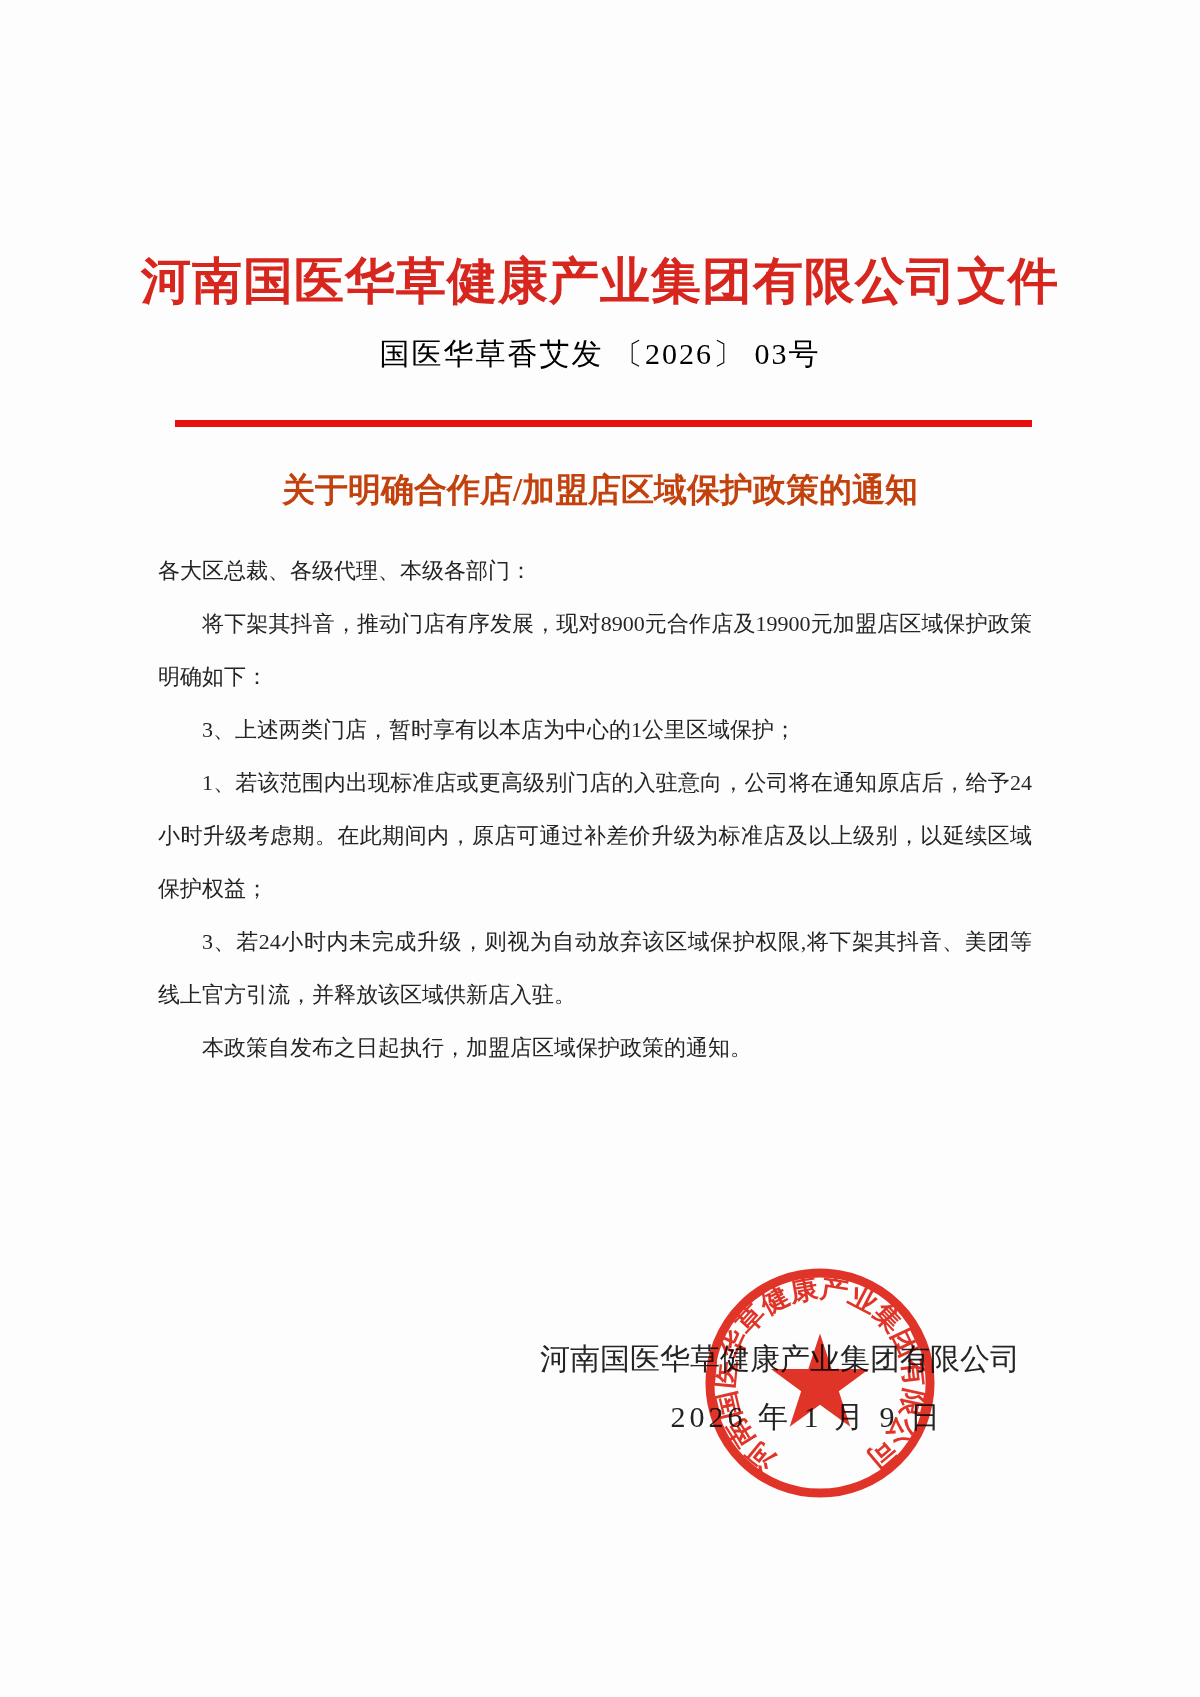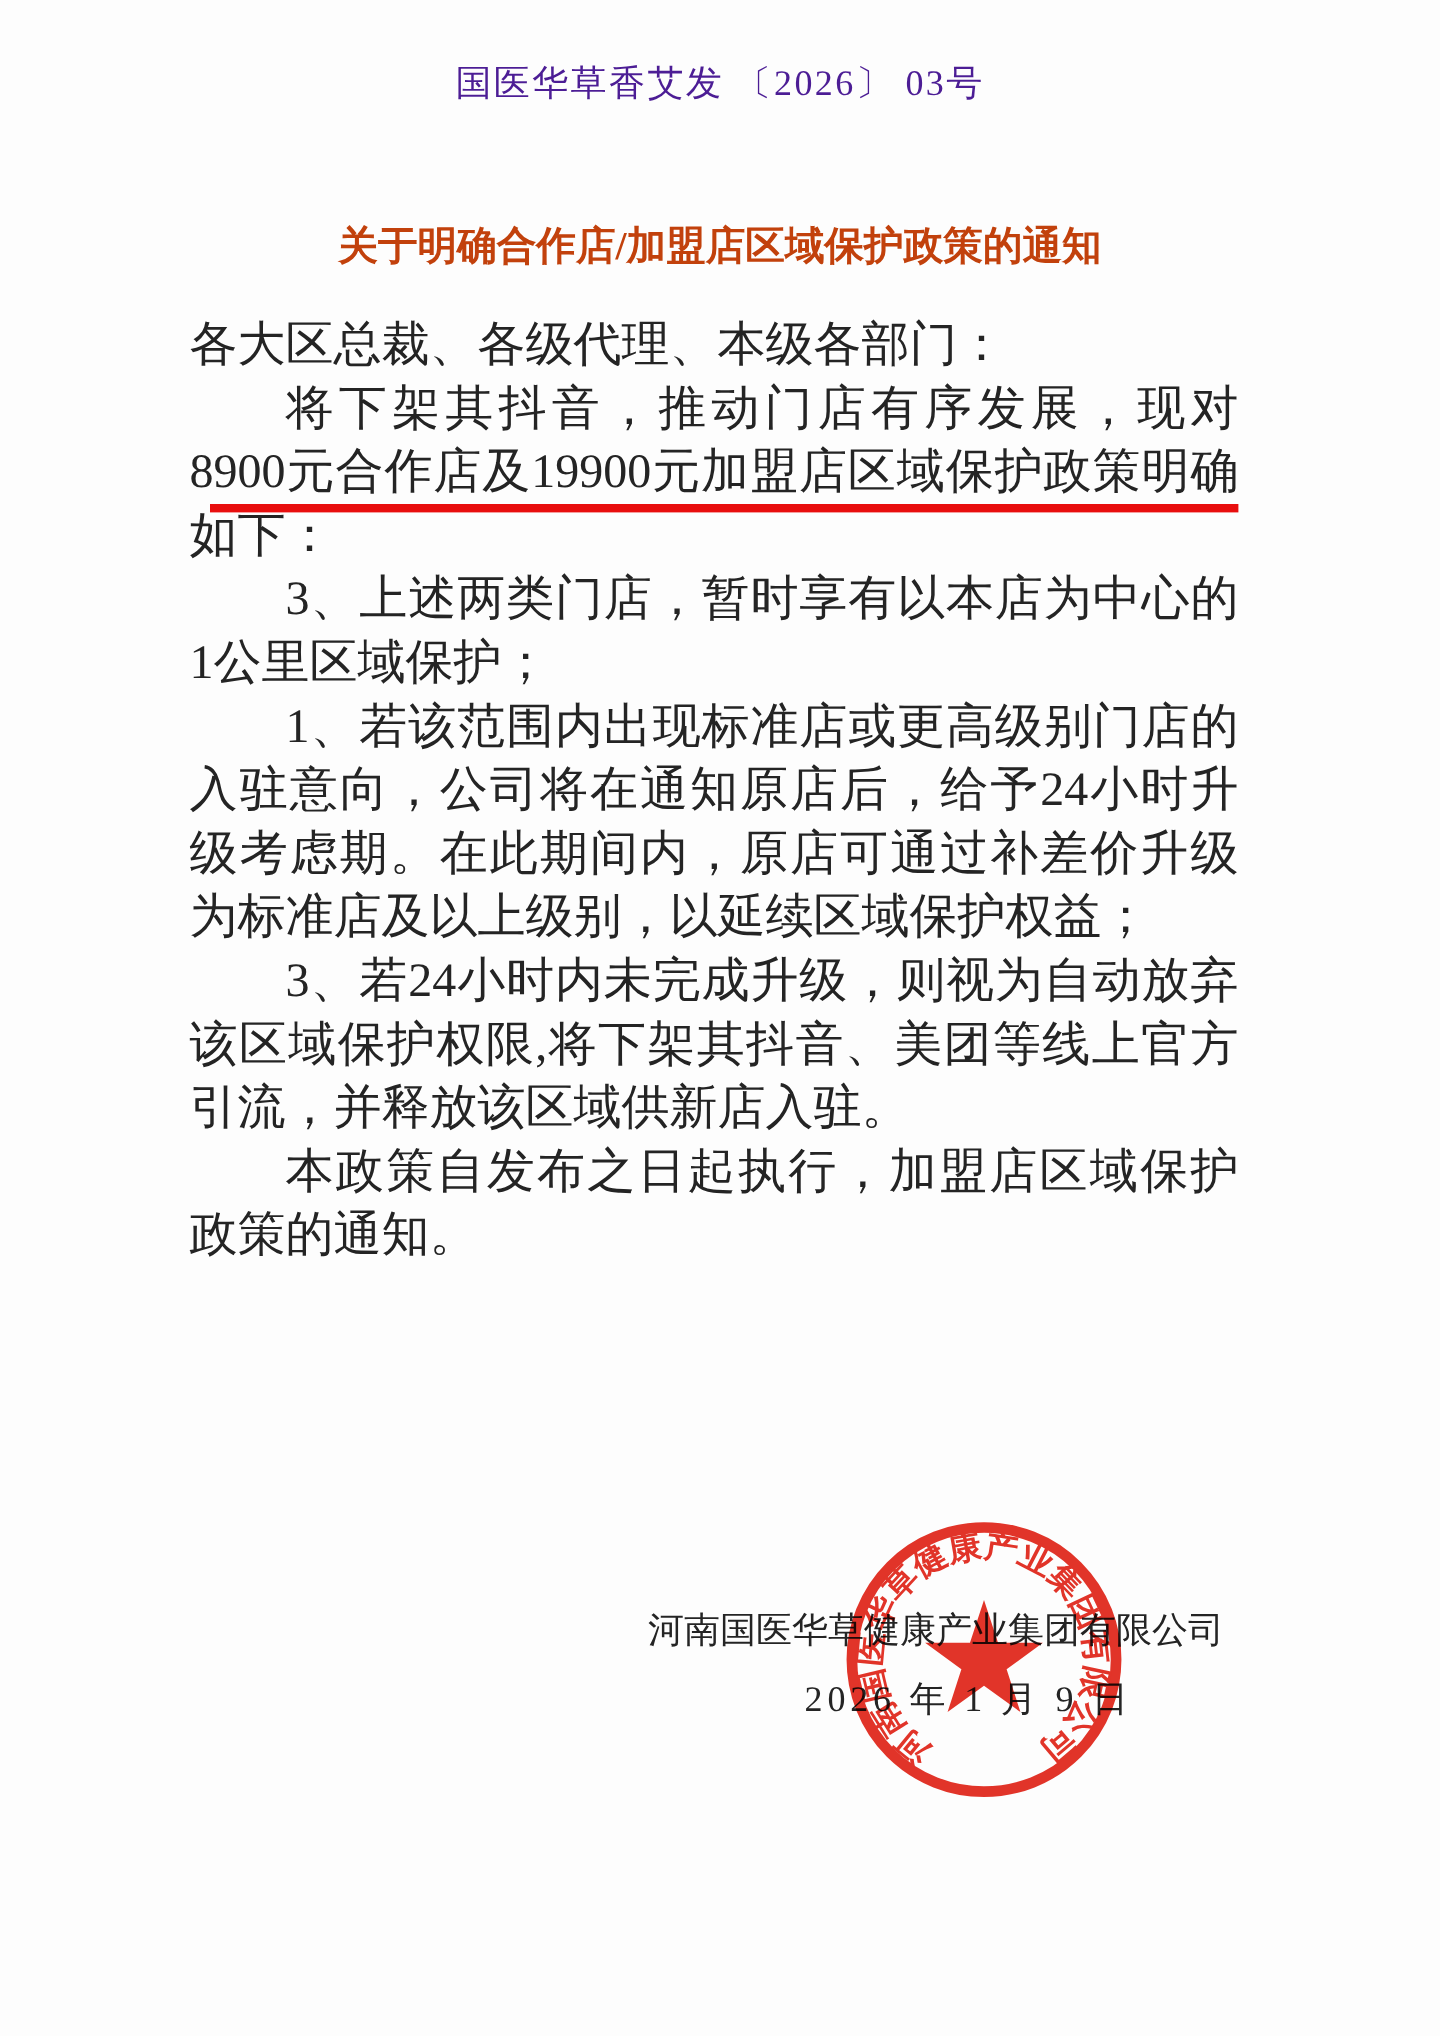--- a/index.html
+++ b/index.html
@@ -20,45 +20,45 @@
     margin:252px 70px 0 70px;
     text-align:center;
     font-size:50px;
     font-weight:bold;
     letter-spacing:1px;
     line-height:58px;
     color:#d6261d;
     white-space:nowrap;
   }
   .doc-number{
-    margin-top:52px;
+    margin-top:26px;
     text-align:center;
     font-size:30px;
     line-height:36px;
-    color:#4c1d95;
+    color:#000000;
     letter-spacing:2px;
   }
   .red-rule{
     position:absolute;
     left:175px;top:420px;
     width:857px;height:7px;
     background:#e80e0e;
   }
   .subject-title{
     margin-top:96px; 
     text-align:center;
     font-size:33px;
     font-weight:bold;
     line-height:44px;
     color:#c2410c;
   }
   .body-text{
     margin:32px 168px 0 158px;
     width:874px;
-    font-size:40px;
+    font-size:22px;
     line-height:53px;
     color:#242424;
     text-align:justify;
   }
   .salutation{
     margin:0 0 26px 0;
   }
   .body-text p{
     margin:0;
     text-indent:2em;
@@ -89,20 +89,21 @@
     mix-blend-mode:multiply;
     opacity:.95;
     pointer-events:none;
   }
 </style>
 </head>
 <body>
 
 <div class="page">
 
+  <div class="header-title">河南国医华草健康产业集团有限公司文件</div>
 
   <div class="doc-number">国医华草香艾发  〔2026〕 03号</div>
 
   <div class="red-rule"></div>
 
   <div class="subject-title">关于明确合作店/加盟店区域保护政策的通知</div>
 
   <div class="body-text">
     <p class="salutation" style="text-indent:0;">各大区总裁、各级代理、本级各部门：</p>
     <p>将下架其抖音，推动门店有序发展，现对8900元合作店及19900元加盟店区域保护政策明确如下：</p>

